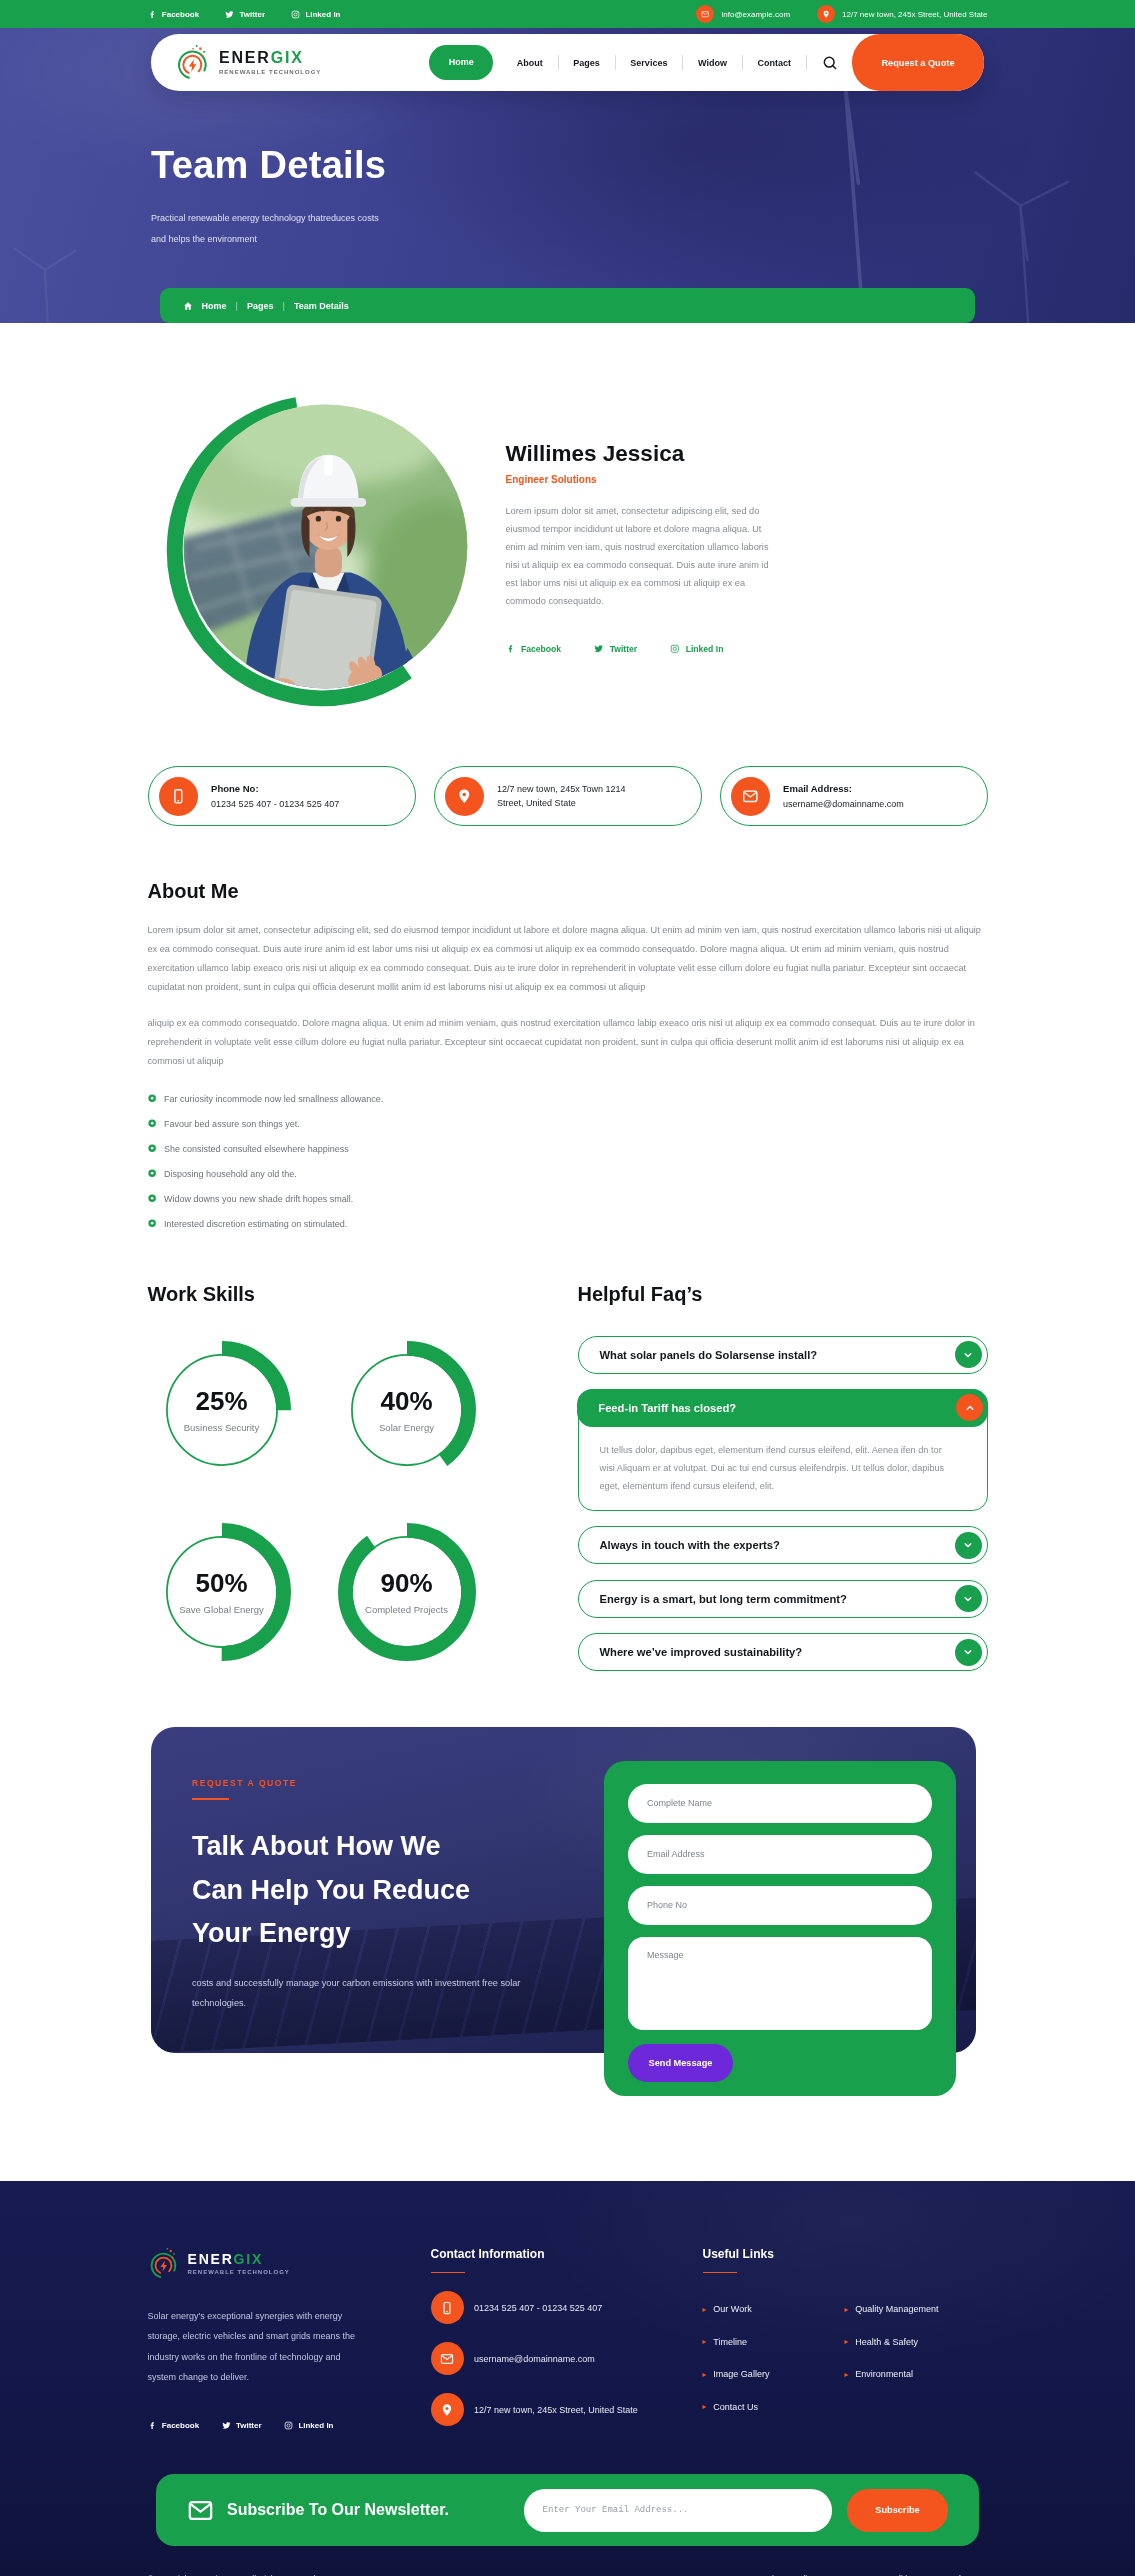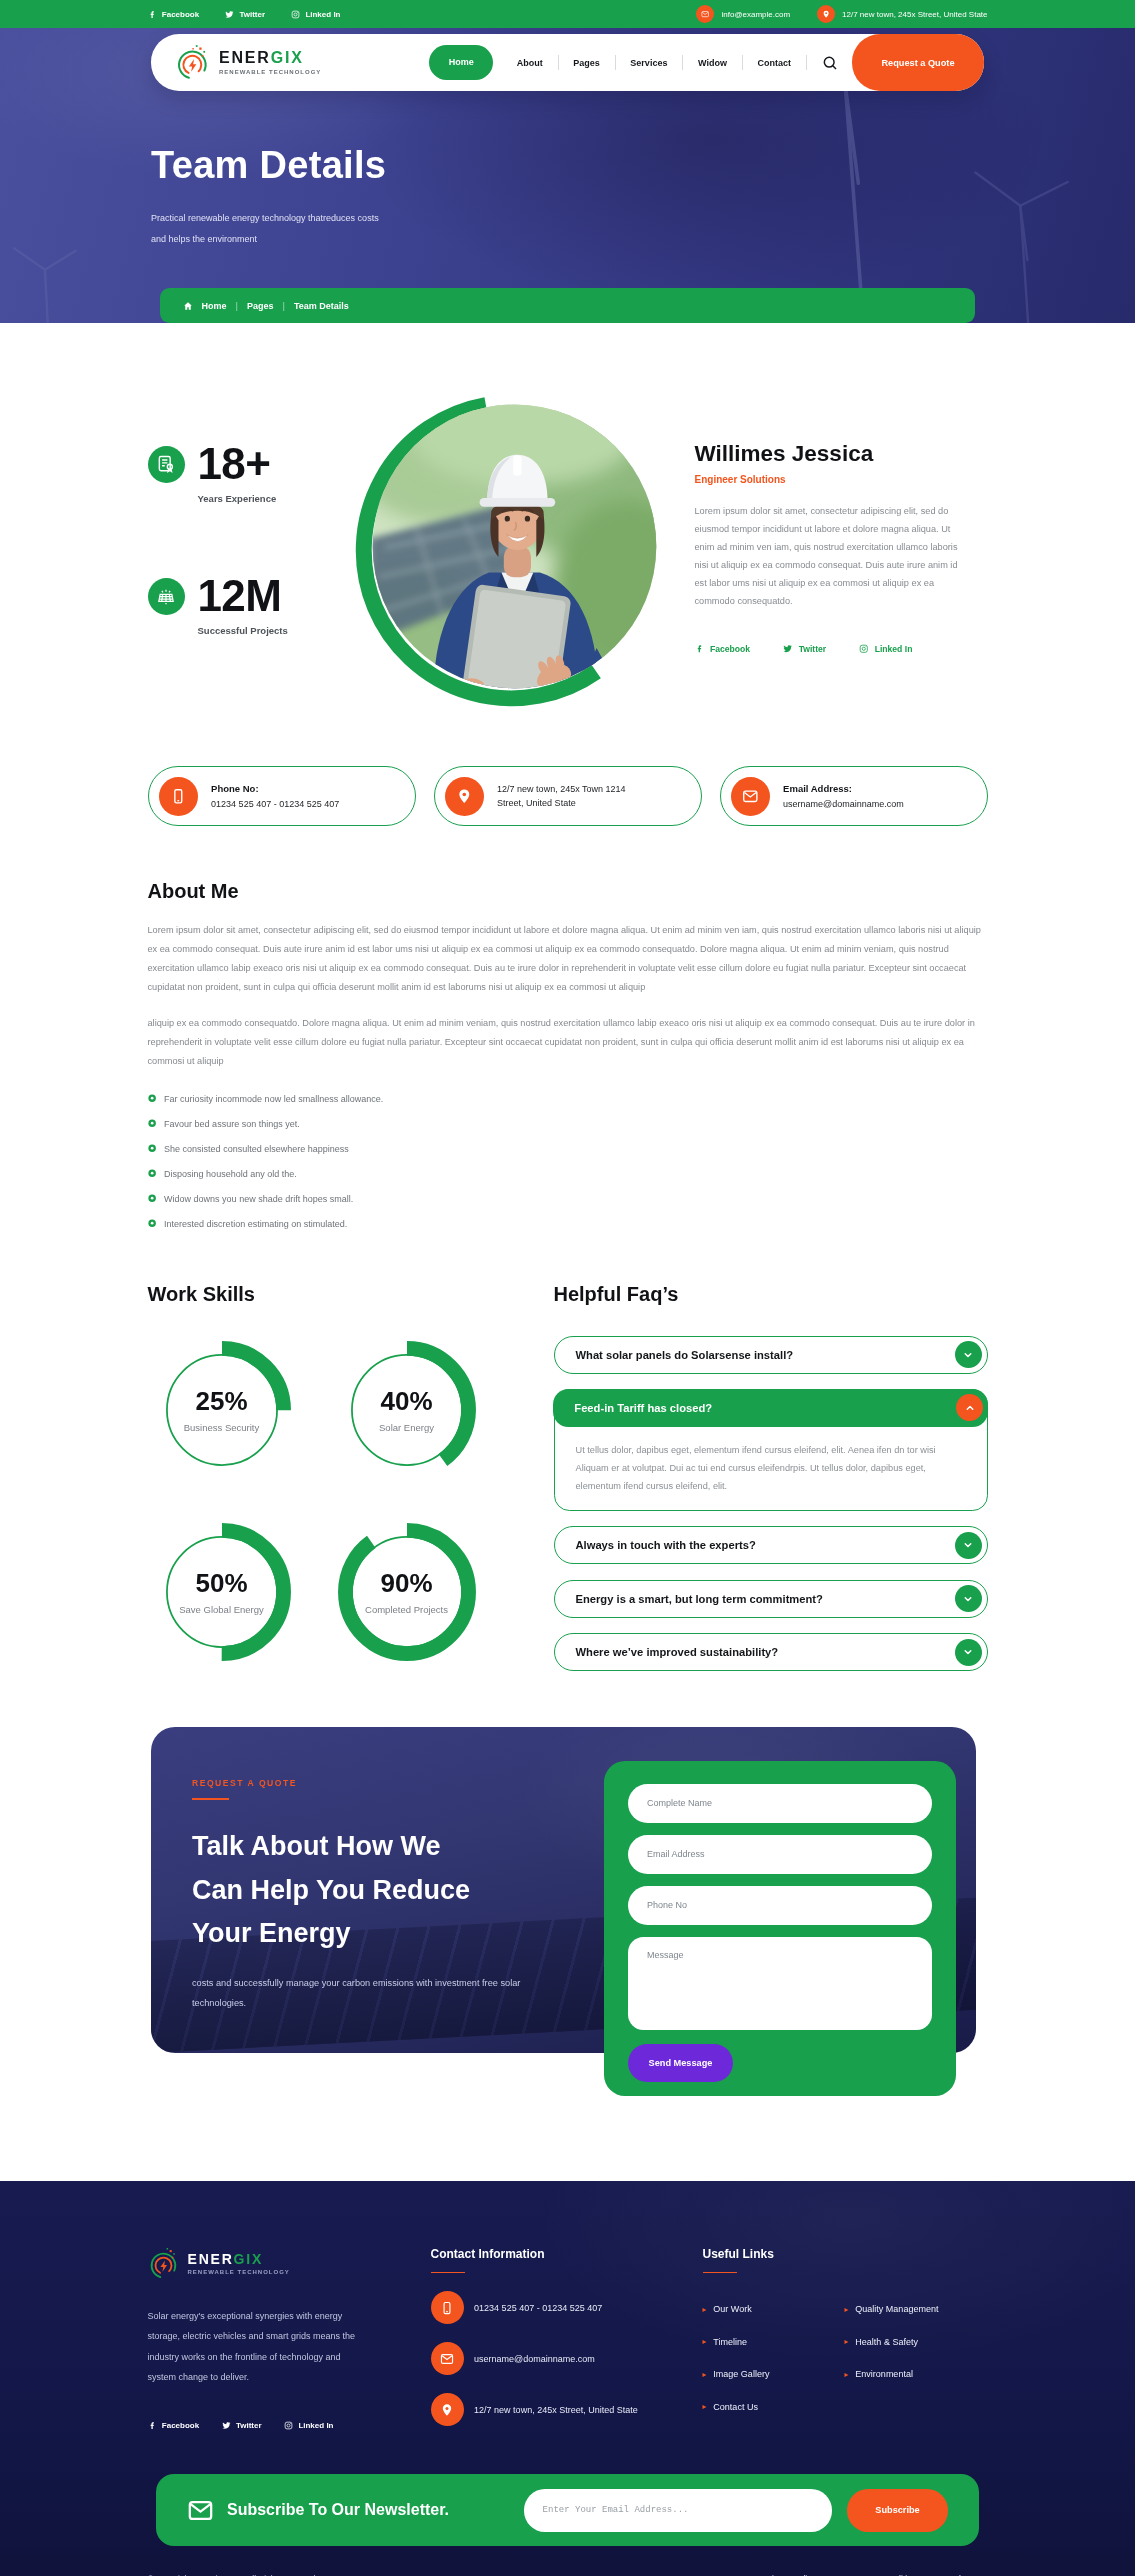--- a/index.html
+++ b/index.html
@@ -84,21 +84,21 @@
 
   
   .about { margin-top:54px; }
   .section-h { font-size:20px; font-weight:800; color:#101215; }
   .about p { font-size:9.2px; color:#85898e; line-height:2.05; margin-top:18px; }
   .about ul { list-style:none; margin-top:22.5px; }
   .about li { display:flex; align-items:center; gap:8.3px; font-size:9px; color:#6e7378; margin-bottom:15px; }
   .bullet-ic { width:8.3px; height:8.3px; flex:none; }
 
   
-  .skills-faq { display:flex; gap:16px; margin-top:54px; }
+  .skills-faq { display:flex; gap:40px; margin-top:54px; }
   .skills-col { width:390px; flex:none; }
   .skills-grid { display:grid; grid-template-columns:repeat(2,148px); column-gap:37px; row-gap:34px; margin-top:30px; }
   .skill { position:relative; width:148px; height:148px; }
   .skill svg { position:absolute; inset:0; }
   .skill-center { position:absolute; inset:0; display:flex; flex-direction:column; align-items:center; justify-content:center; }
   .skill-pct { font-size:26px; font-weight:800; color:#101215; }
   .skill-label { font-size:9.5px; color:#7c8187; margin-top:4.7px; }
   .faq-col { flex:1; }
   .faq-list { margin-top:30px; display:flex; flex-direction:column; gap:15.4px; }
   .faq-item { border:1.2px solid #18a04c; background:#fff; }
@@ -359,40 +359,20 @@
         </svg>
       <a class="bc-link">Home</a>
       <span class="bc-sep">|</span>
       <a class="bc-link">Pages</a>
       <span class="bc-sep">|</span>
       <span class="bc-current">Team Details</span>
     </div>
   </div>
 
   <section class="profile container">
-    <div class="stats-col">
-      <div class="stat">
-        <span class="stat-icon">
-            <svg viewBox="0 0 24 24">
-              <use href="#ic-cert"></use>
-            </svg>
-          </span>
-        <span class="stat-value">18+</span>
-        <span class="stat-label">Years Experience</span>
-      </div>
-      <div class="stat">
-        <span class="stat-icon">
-            <svg viewBox="0 0 24 24">
-              <use href="#ic-solar"></use>
-            </svg>
-          </span>
-        <span class="stat-value">12M</span>
-        <span class="stat-label">Successful Projects</span>
-      </div>
-    </div>
 
     <div class="photo-wrap">
       <svg viewBox="0 0 560 560" width="331" height="331">
         <defs>
           <clipPath id="photoClip">
               <circle cx="285" cy="268" r="240"></circle>
             </clipPath>
           <filter id="b16" x="-40%" y="-40%" width="180%" height="180%">
               <feGaussianBlur stdDeviation="16"></feGaussianBlur>
             </filter>

